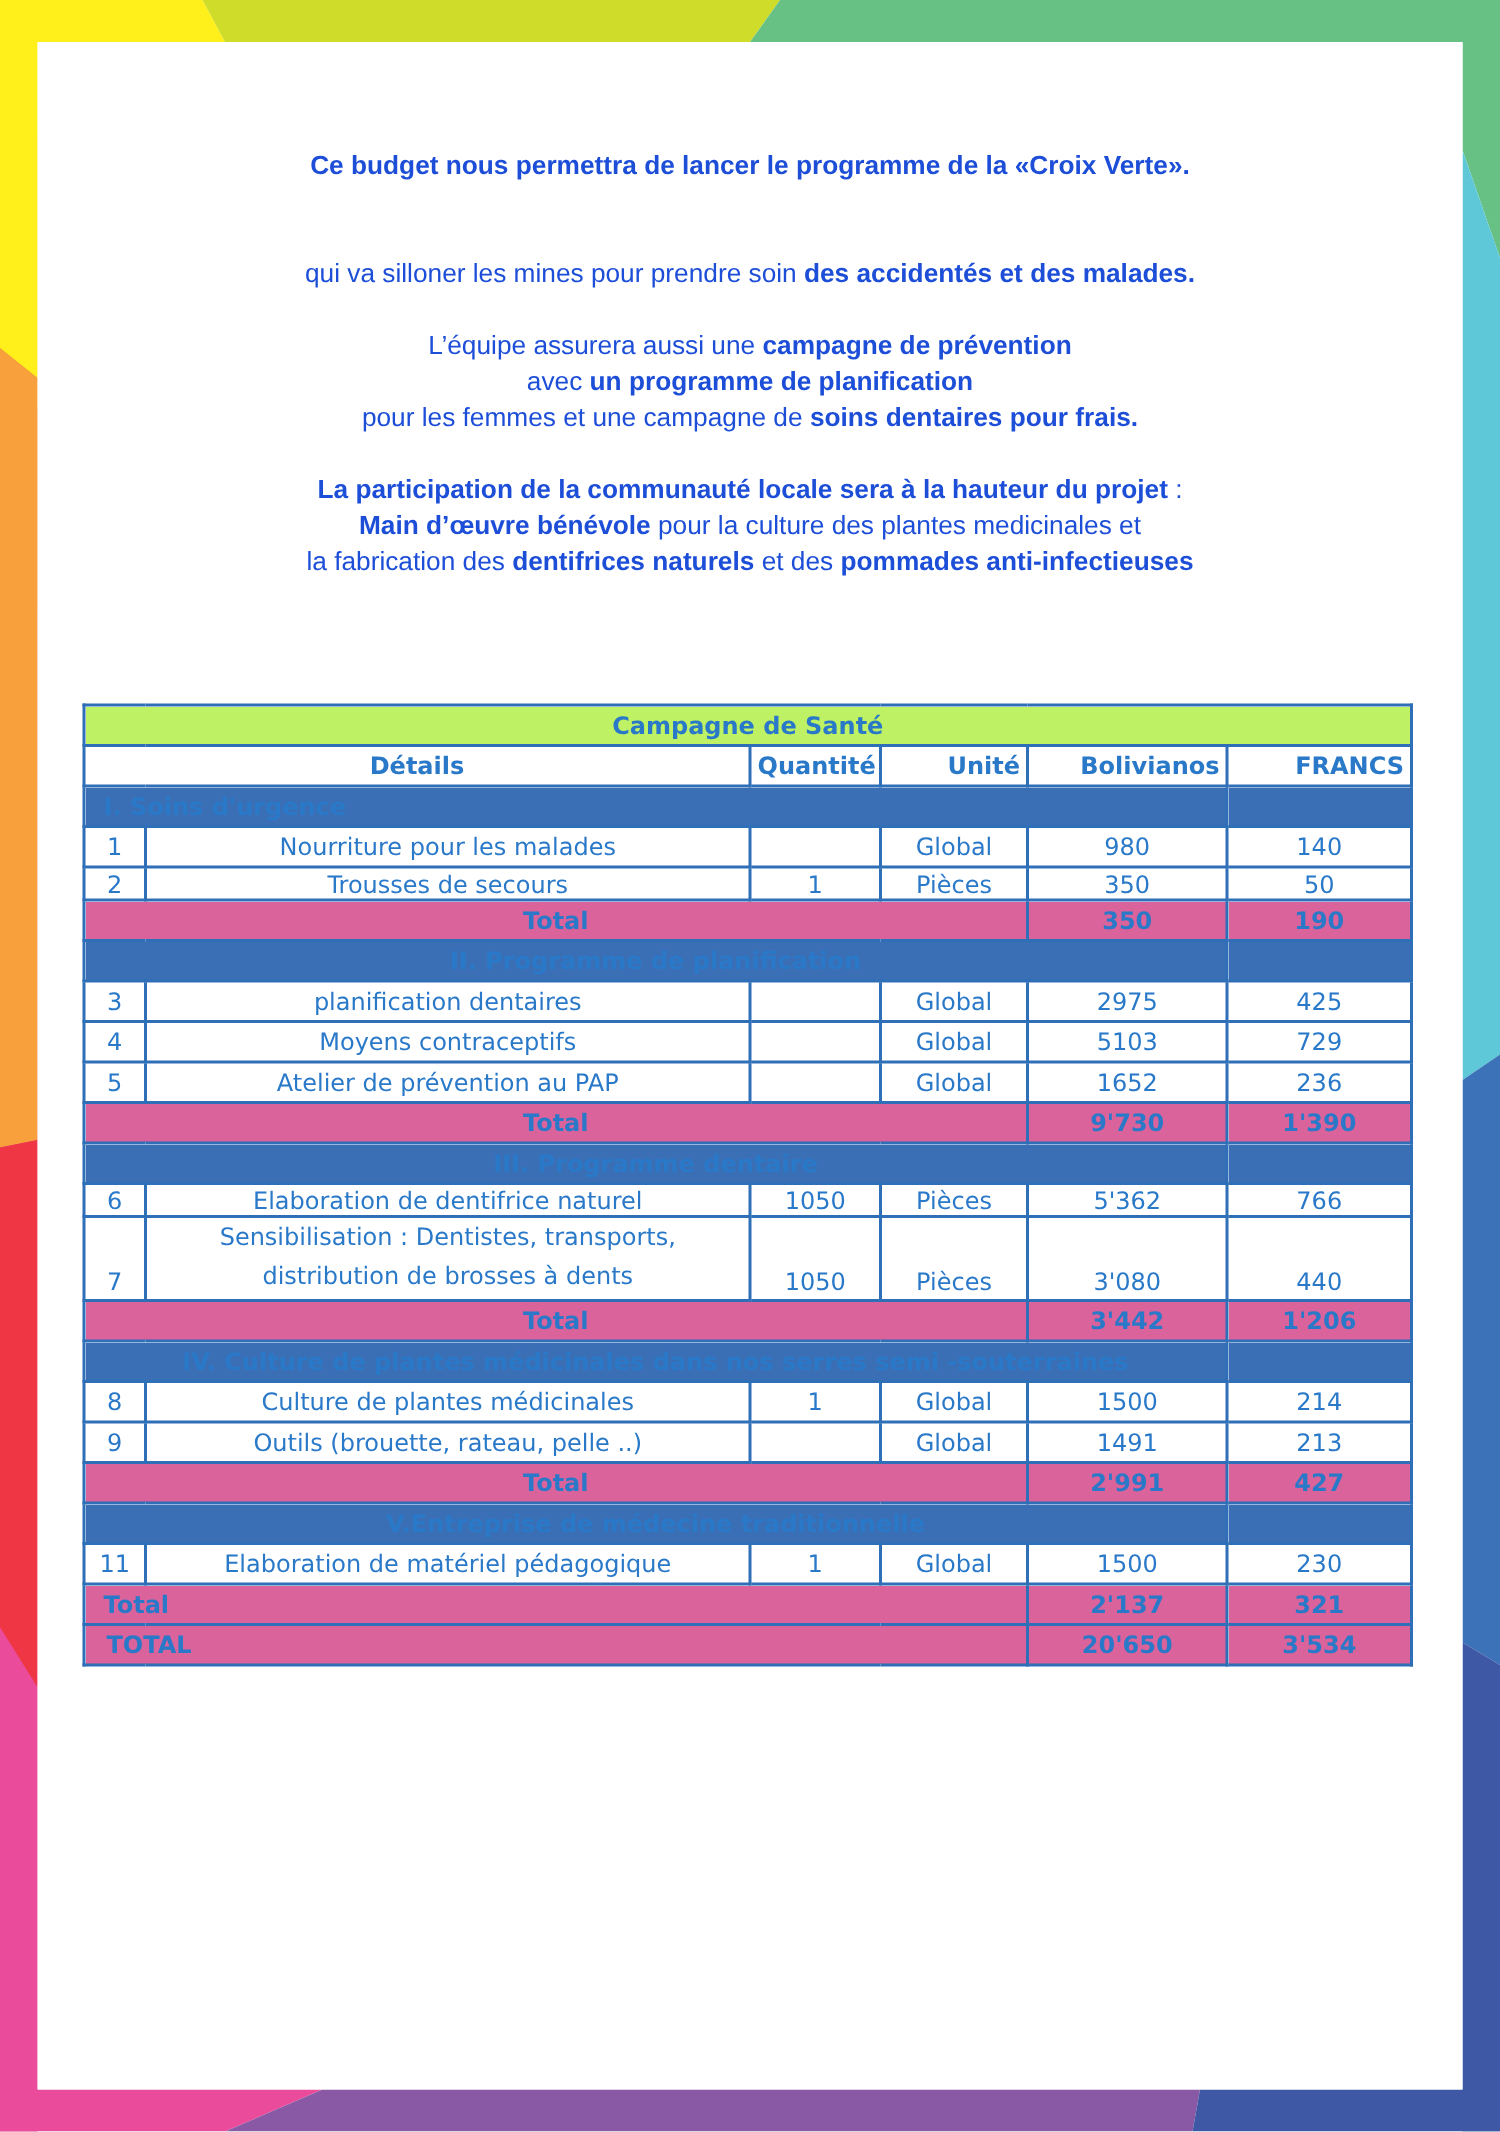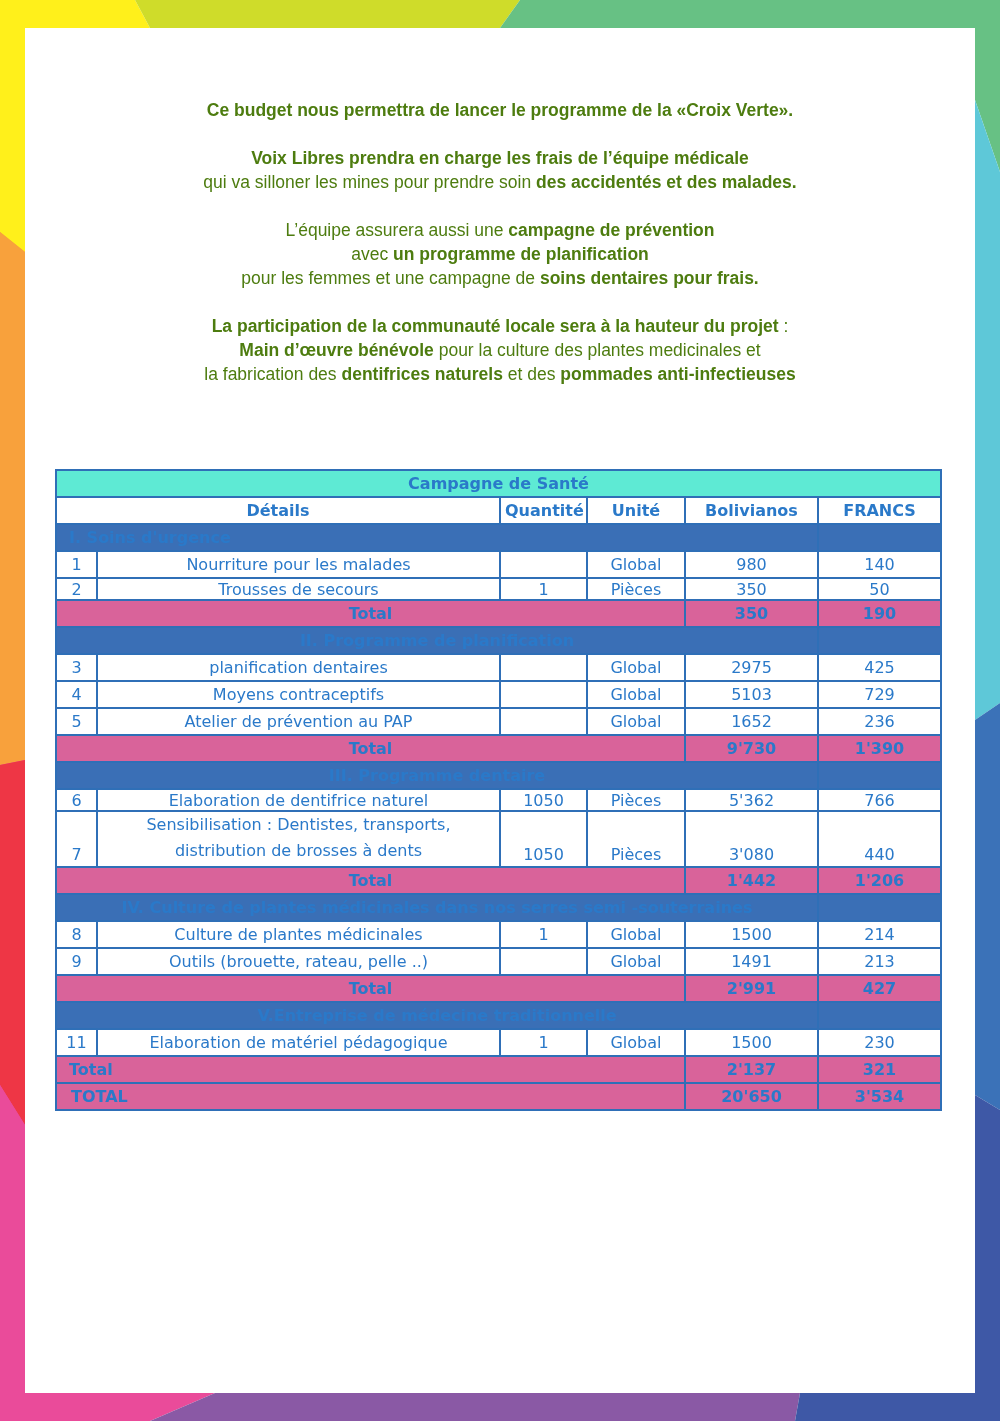--- a/index.html
+++ b/index.html
@@ -7,38 +7,38 @@
   body { position: relative; font-family: "Liberation Sans", sans-serif; background: #fff; }
 
   .frame { position: absolute; left: 0; top: 0; width: 1000px; height: 1421px; }
   .paper {
     position: absolute; left: 25px; top: 28px; width: 950px; height: 1365px;
     background: #ffffff;
   }
 
   .intro {
     position: absolute; left: 0; top: 98px; width: 1000px;
-    text-align: center; color: #4d7c0f; font-size: 17.5px; line-height: 24px;
+    text-align: center; color: #1d4ed8; font-size: 17.5px; line-height: 24px;
   }
   .intro p { margin-bottom: 24px; }
   .intro b { font-weight: bold; }
 
   table.budget {
     position: absolute; left: 55px; top: 469px; width: 885px;
     border-collapse: collapse; font-family: "DejaVu Sans", sans-serif;
     font-size: 16px; table-layout: fixed;
   }
   table.budget td {
     border: 2px solid #2f6fb7; color: #2a79c9; text-align: center;
     padding: 0 4px; height: 27px; white-space: nowrap; overflow: hidden;
     font-size: 16px;
   }
-  .row-title td { background: #5eead4; color: #fff; font-size: 20px; font-weight: bold; height: 32px; }
+  .row-title td { background: #bef264; color: #fff; font-size: 20px; font-weight: bold; height: 32px; }
   .row-head td { background: #fff; color: #2a6fc1; font-weight: bold; font-size: 16px; height: 28px; }
-  .row-head td.left { text-align: center; }
+  .row-head td.left { text-align: right; }
   .row-section td { background: #3a6fb6; color: #fff; font-weight: bold; font-size: 16.5px; height: 27px; }
   .row-section td.left { text-align: left; padding-left: 12px; }
   .row-item td { background: #fff; height: 27px; }
   .row-item.short td { height: 22px; }
   .row-item.tall td { height: 50px; vertical-align: bottom; padding-bottom: 2px; }
   .row-item.tall td.details { white-space: normal; line-height: 26px; border-radius: 13px; }
   .row-total td { background: #d9639a; color: #fff; font-weight: bold; height: 22px; font-size: 16px; }
   .row-total.left-label td.label { text-align: left; padding-left: 12px; }
   .row-grand td { background: #d9639a; color: #fff; font-weight: bold; height: 44px; font-size: 24px; }
   .row-grand td.label { text-align: left; padding-left: 14px; }
@@ -73,21 +73,21 @@
   <polygon points="800,1393 1000,1393 1000,1421 795,1421" fill="#3e58a6"></polygon>
 </svg>
 
 <div class="paper"></div>
 
 <div class="intro">
   <p>
     <b>Ce budget nous permettra de lancer le programme de la «Croix Verte».</b>
   </p>
   <p>
-    <b>Voix Libres prendra en charge les frais de l’équipe médicale</b><br>
+    <br>
     <span>qui va silloner les mines pour prendre soin </span><b>des accidentés et des malades.</b>
   </p>
   <p>
     <span>L’équipe assurera aussi une </span><b>campagne de prévention</b><br>
     <span>avec </span><b>un programme de planification</b><br>
     <span>pour les femmes et une campagne de </span><b>soins dentaires pour frais.</b>
   </p>
   <p>
     <b>La participation de la communauté locale sera à la hauteur du projet</b><span> :</span><br>
     <b>Main d’œuvre bénévole</b><span> pour la culture des plantes medicinales et</span><br>
@@ -194,21 +194,21 @@
       <span>Sensibilisation : Dentistes, transports,</span><br>
       <span>distribution de brosses à dents</span>
     </td>
     <td>1050</td>
     <td>Pièces</td>
     <td>3'080</td>
     <td>440</td>
   </tr>
   <tr class="row-total">
     <td colspan="4">Total</td>
-    <td>1'442</td>
+    <td>3'442</td>
     <td>1'206</td>
   </tr>
 
   <tr class="row-section">
     <td colspan="5">IV. Culture de plantes médicinales dans nos serres semi -souterraines</td>
         <td></td>
   </tr>
   <tr class="row-item">
     <td class="idx">8</td>
     <td>Culture de plantes médicinales</td>

